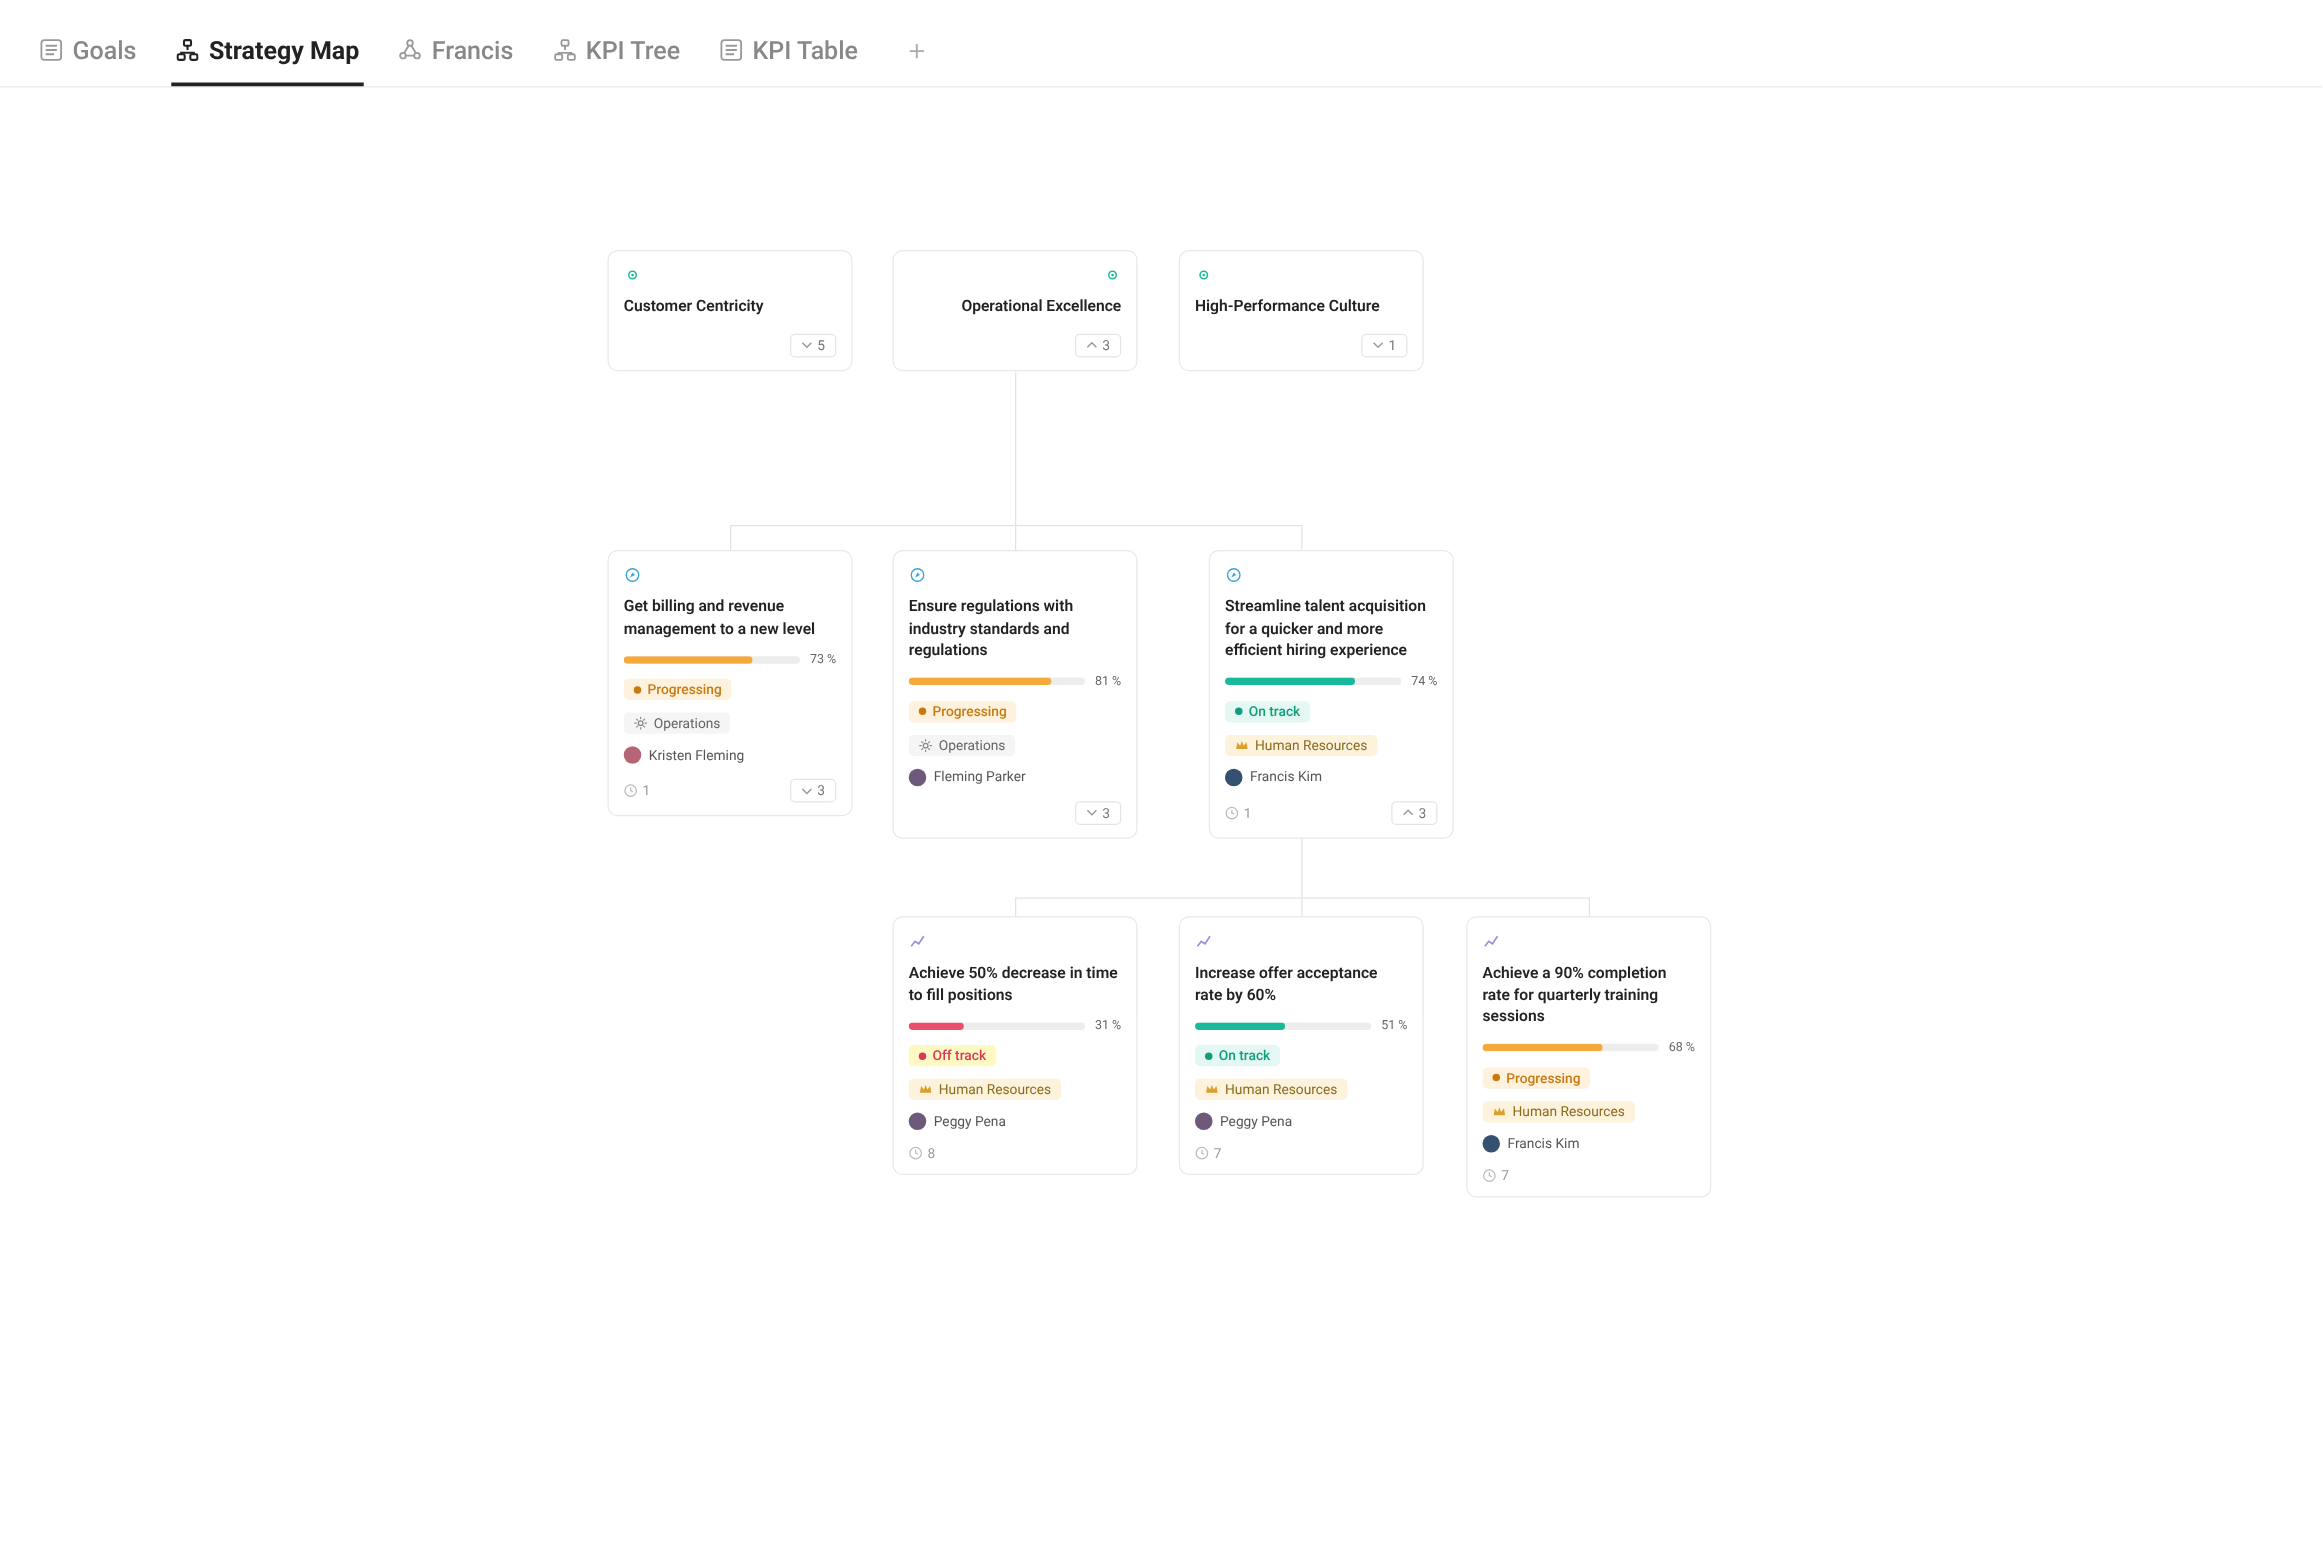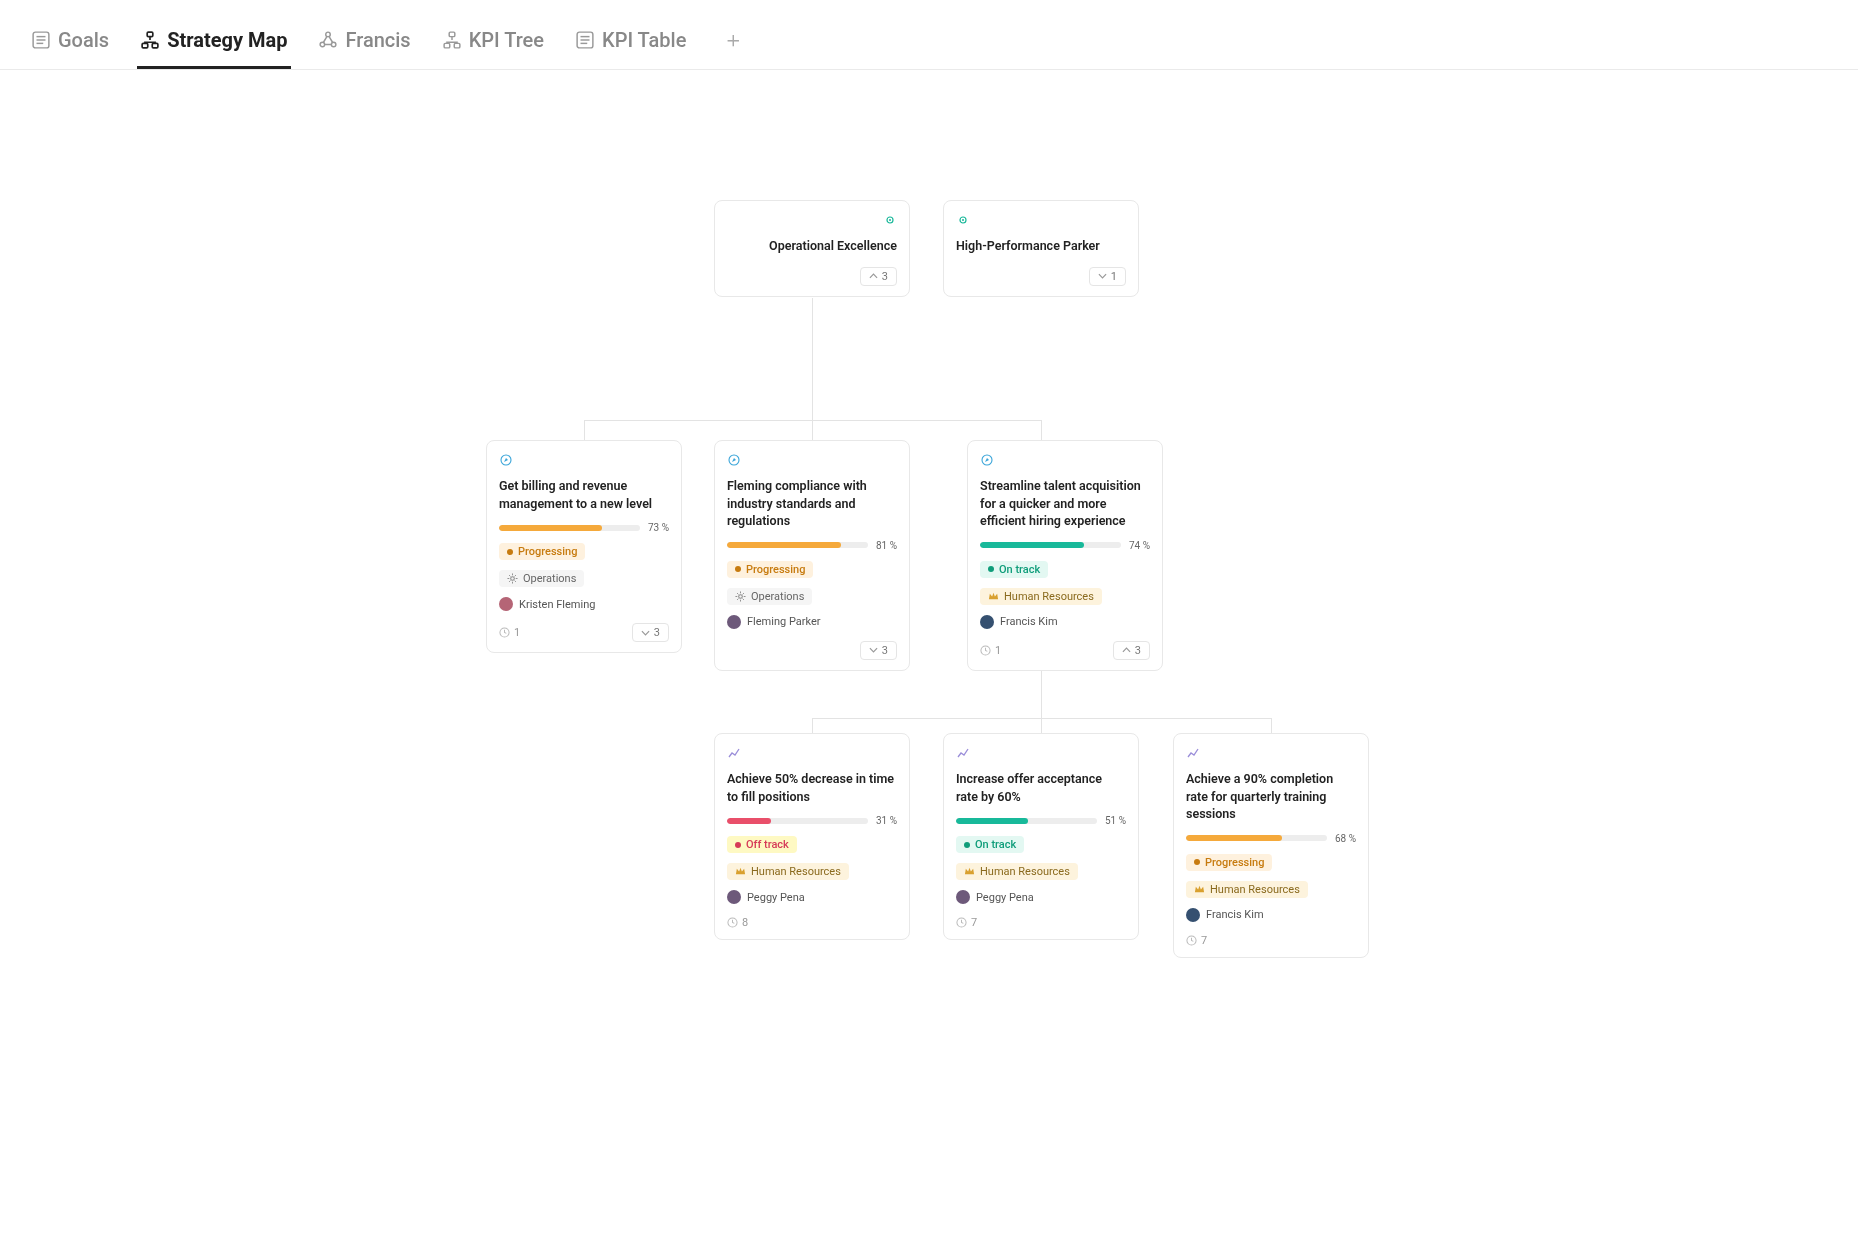--- a/index.html
+++ b/index.html
@@ -235,50 +235,70 @@
   <div class="vline" style="left:325px; top:350px; height:20px;"></div>
   <div class="vline" style="left:553px; top:350px; height:20px;"></div>
   <div class="vline" style="left:782px; top:350px; height:20px;"></div>
 
   <div class="vline" style="left:782px; top:583px; height:65px;"></div>
   <div class="hline" style="left:553px; top:648px; width:459px;"></div>
   <div class="vline" style="left:553px; top:648px; height:15px;"></div>
   <div class="vline" style="left:782px; top:648px; height:15px;"></div>
   <div class="vline" style="left:1012px; top:648px; height:15px;"></div>
 
-
-  <div class="card" style="left:455px; top:130px;align-items:flex-end;">
+  <div class="card" style="left:227px; top:130px;">
     <span class="card-icon">
       <svg viewBox="0 0 12 12" width="12" height="12">
           <circle cx="6" cy="6" r="3" fill="none" stroke="#19b89a" stroke-width="1.2"></circle>
           <circle cx="6" cy="6" r="1" fill="#19b89a"></circle>
         </svg>
     </span>
-    <div class="card-title">Operational Excellence</div>
+    <div class="card-title">Customer Centricity</div>
     <div class="card-footer">
       <span></span>
       <span class="child-toggle">
         <span>
             <svg viewBox="0 0 10 6" width="9" height="6">
-              <path d="M1 5 L5 1 L9 5" stroke="#999" stroke-width="1.3" fill="none"></path>
-            </svg>
-          </span>
-        <span>3</span>
-      </span>
-    </div>
-  </div>
-
-  <div class="card" style="left:684px; top:130px;">
+              <path d="M1 1 L5 5 L9 1" stroke="#999" stroke-width="1.3" fill="none"></path>
+            </svg>
+          </span>
+        <span>5</span>
+      </span>
+    </div>
+  </div>
+
+  <div class="card" style="left:455px; top:130px;align-items:flex-end;">
     <span class="card-icon">
       <svg viewBox="0 0 12 12" width="12" height="12">
           <circle cx="6" cy="6" r="3" fill="none" stroke="#19b89a" stroke-width="1.2"></circle>
           <circle cx="6" cy="6" r="1" fill="#19b89a"></circle>
         </svg>
     </span>
-    <div class="card-title">High-Performance Parker</div>
+    <div class="card-title">Operational Excellence</div>
+    <div class="card-footer">
+      <span></span>
+      <span class="child-toggle">
+        <span>
+            <svg viewBox="0 0 10 6" width="9" height="6">
+              <path d="M1 5 L5 1 L9 5" stroke="#999" stroke-width="1.3" fill="none"></path>
+            </svg>
+          </span>
+        <span>3</span>
+      </span>
+    </div>
+  </div>
+
+  <div class="card" style="left:684px; top:130px;">
+    <span class="card-icon">
+      <svg viewBox="0 0 12 12" width="12" height="12">
+          <circle cx="6" cy="6" r="3" fill="none" stroke="#19b89a" stroke-width="1.2"></circle>
+          <circle cx="6" cy="6" r="1" fill="#19b89a"></circle>
+        </svg>
+    </span>
+    <div class="card-title">High-Performance Culture</div>
     <div class="card-footer">
       <span></span>
       <span class="child-toggle">
         <span>
             <svg viewBox="0 0 10 6" width="9" height="6">
               <path d="M1 1 L5 5 L9 1" stroke="#999" stroke-width="1.3" fill="none"></path>
             </svg>
           </span>
         <span>1</span>
       </span>
@@ -341,21 +361,21 @@
     </div>
   </div>
 
   <div class="card" style="left:455px; top:370px;">
     <span class="card-icon">
       <svg viewBox="0 0 12 12" width="12" height="12">
           <circle cx="6" cy="6" r="5" fill="none" stroke="#3aa5d9" stroke-width="1.1"></circle>
           <path d="M4 8 L6 4 L8 6 Z" fill="#3aa5d9"></path>
         </svg>
     </span>
-    <div class="card-title">Fleming compliance with industry standards and regulations</div>
+    <div class="card-title">Ensure regulations with industry standards and regulations</div>
     <div class="progress-row">
       <div class="progress-bar">
           <div class="progress-fill" style="width: 81%; background: rgb(245, 169, 59);"></div>
         </div>
       <span class="progress-text">81 %</span>
     </div>
     <div class="badge-row">
         <span class="badge" style="background: rgb(254, 241, 222); color: rgb(199, 123, 15);">
           <span class="dot" style="background: rgb(199, 123, 15);"></span>
           <span>Progressing</span>

